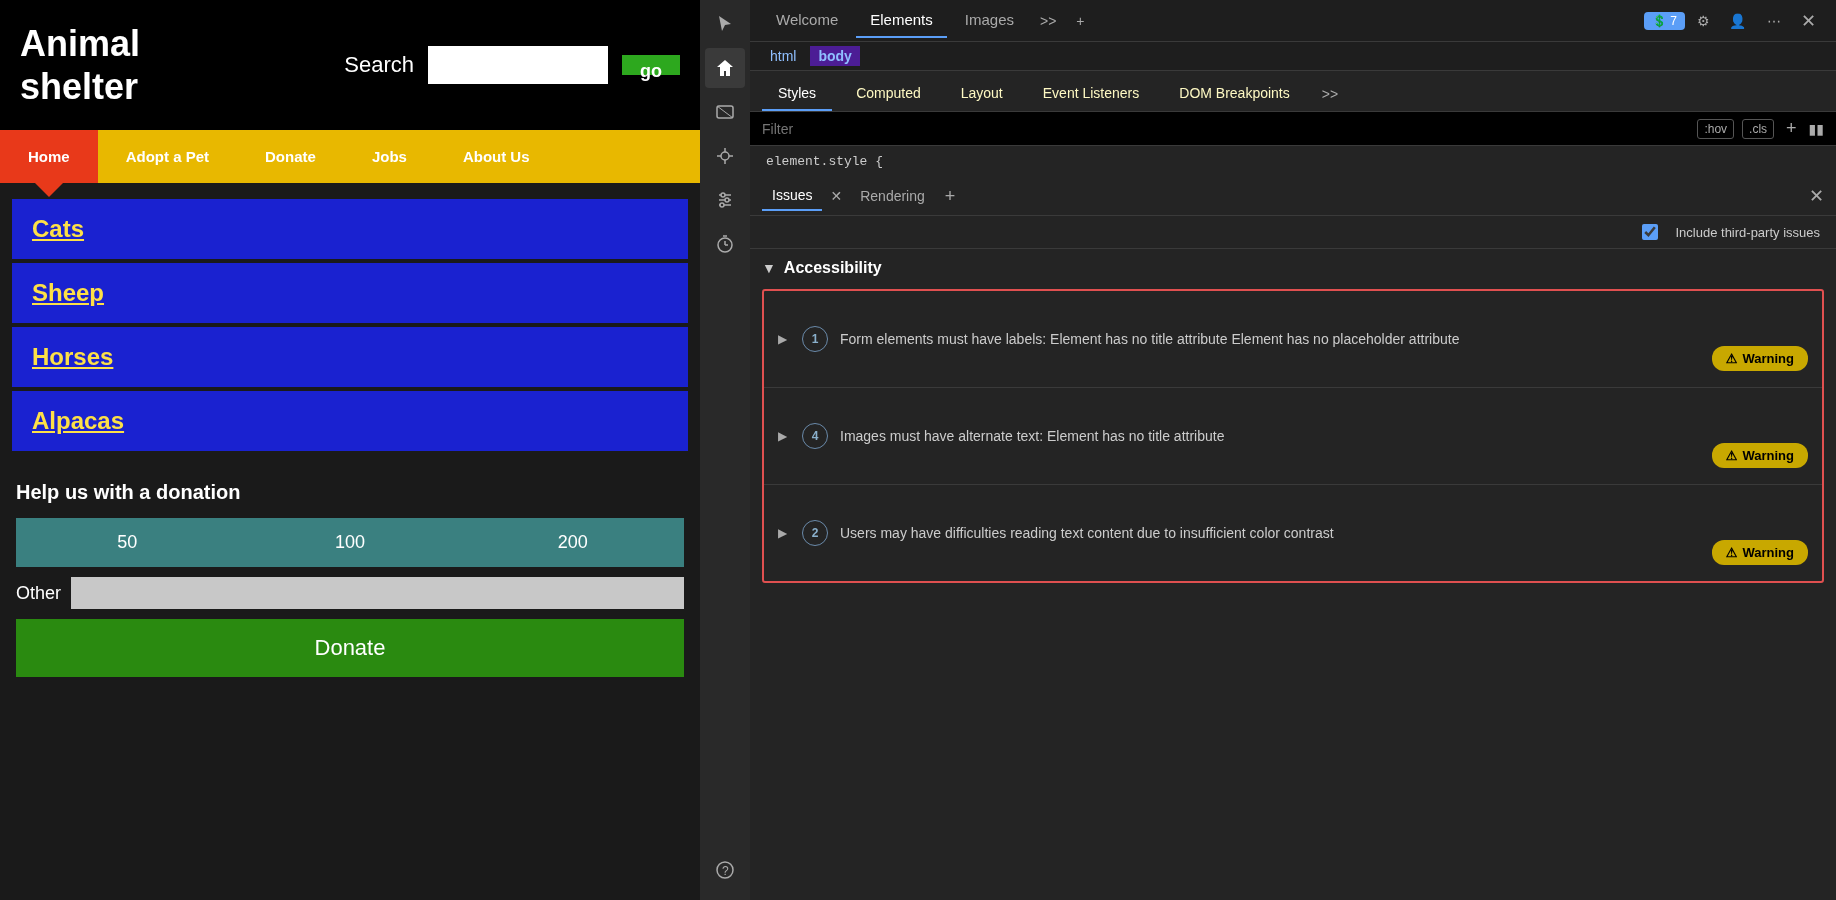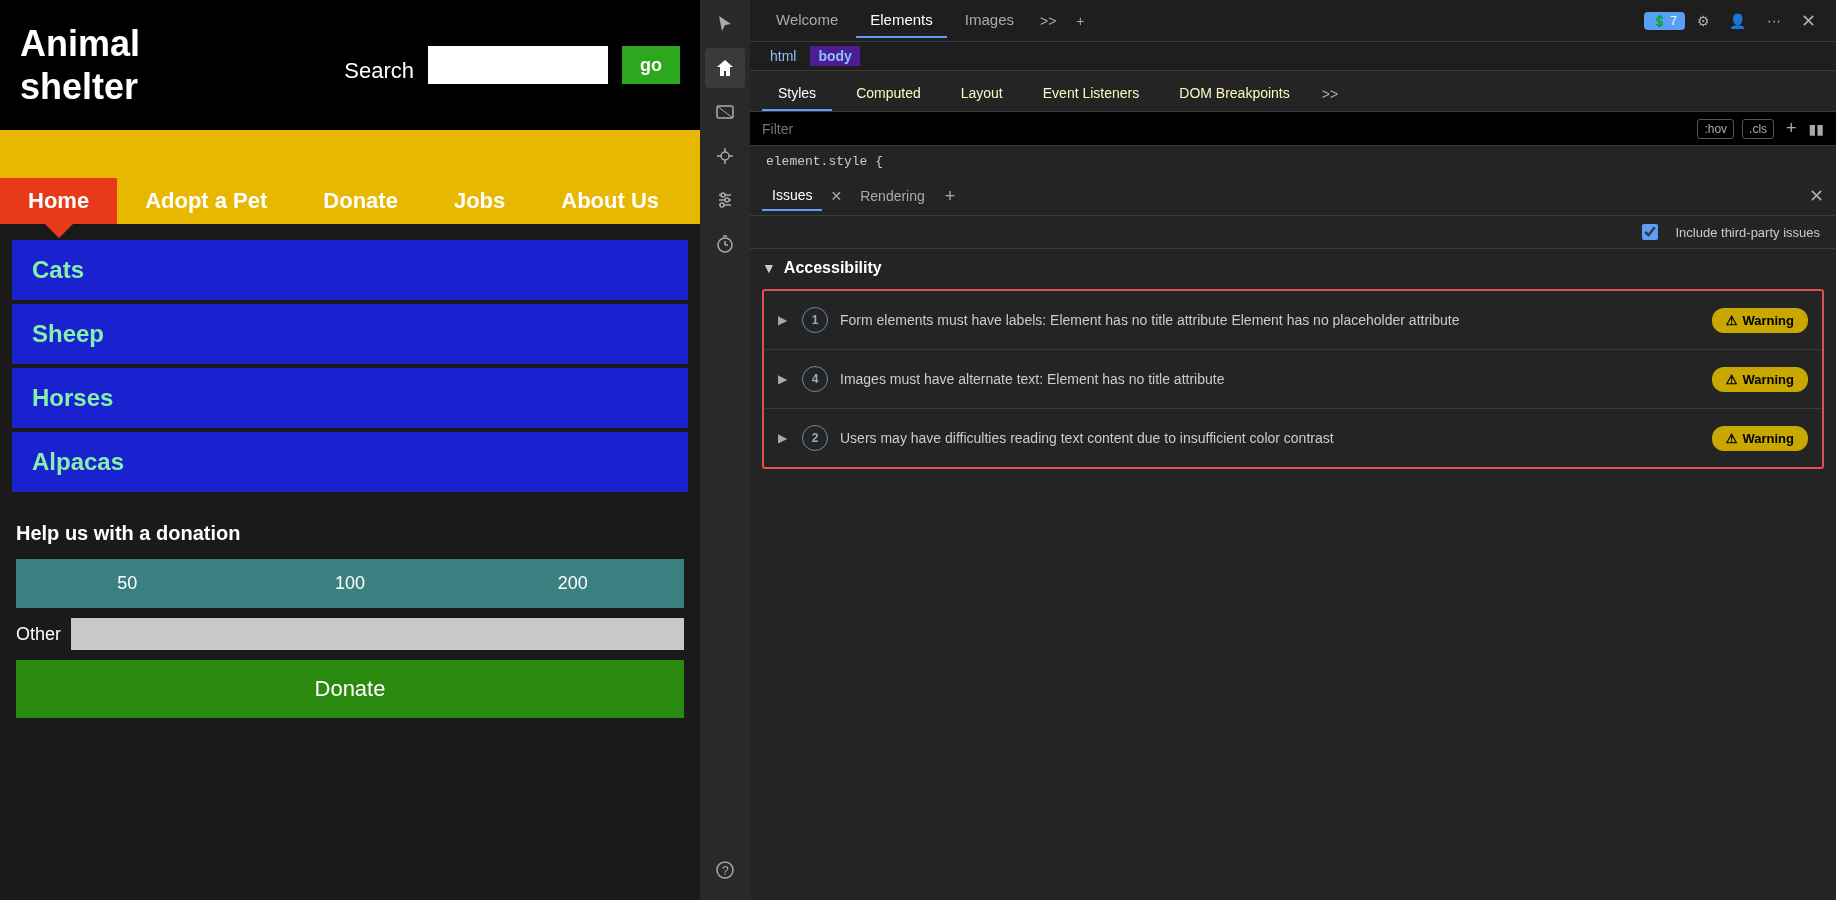--- a/index.html
+++ b/index.html
@@ -31,21 +31,21 @@
       min-height: 130px;
     }
     #site-title {
       color: #fff;
       font-size: 36px;
       font-weight: bold;
       line-height: 1.2;
     }
     #search-area {
       display: flex;
-      align-items: flex-end;
+      align-items: center;
       gap: 14px;
       margin-left: auto;
     }
     #search-label {
       color: #fff;
       font-size: 22px;
     }
     #search-input {
       width: 180px;
       height: 38px;
@@ -56,37 +56,36 @@
       font-size: 16px;
     }
     #search-go-btn {
       background: #2da81e;
       color: #fff;
       border: none;
       padding: 6px 18px;
       font-size: 18px;
       font-weight: bold;
       cursor: pointer;
-      height: 38px;
+      height: 20px;
     }
 
     
     #site-nav {
       background: #e8b800;
       display: flex;
       align-items: stretch;
     }
     .nav-item {
       color: #fff;
-      font-size: 22px;
-      font-weight: bold;
-      padding: 10px 28px;
+      font-size: 15px;
+      font-weight: bold;
+      padding: 18px 28px;
       cursor: pointer;
       position: relative;
-      margin-top: 48px;
     }
     .nav-item.active {
       background: #e8391a;
     }
     .nav-item.active::after {
       content: '';
       position: absolute;
       bottom: -14px;
       left: 50%;
       transform: translateX(-50%);
@@ -101,25 +100,26 @@
     
     #animal-list {
       display: flex;
       flex-direction: column;
       gap: 4px;
       padding: 16px 12px 12px 12px;
       background: #1a1a1a;
     }
     .animal-item {
       background: #1a22d0;
-      color: #86efac;
+      color: #fde047;
       font-size: 24px;
       font-weight: bold;
       padding: 16px 20px;
       cursor: pointer;
+      text-decoration: underline;
     }
 
     
     #donation-section {
       padding: 18px 16px;
       background: #1a1a1a;
     }
     #donation-title {
       color: #fff;
       font-size: 20px;
@@ -482,20 +482,21 @@
       color: #000;
       border-radius: 12px;
       padding: 5px 14px;
       font-size: 13px;
       font-weight: bold;
       white-space: nowrap;
       display: flex;
       align-items: center;
       gap: 5px;
       flex-shrink: 0;
+      margin-top: 39px;
     }
     .warning-badge::before {
       content: '⚠';
       font-size: 13px;
     }
   </style>
 </head>
 <body>
 
 <div id="left-panel">

